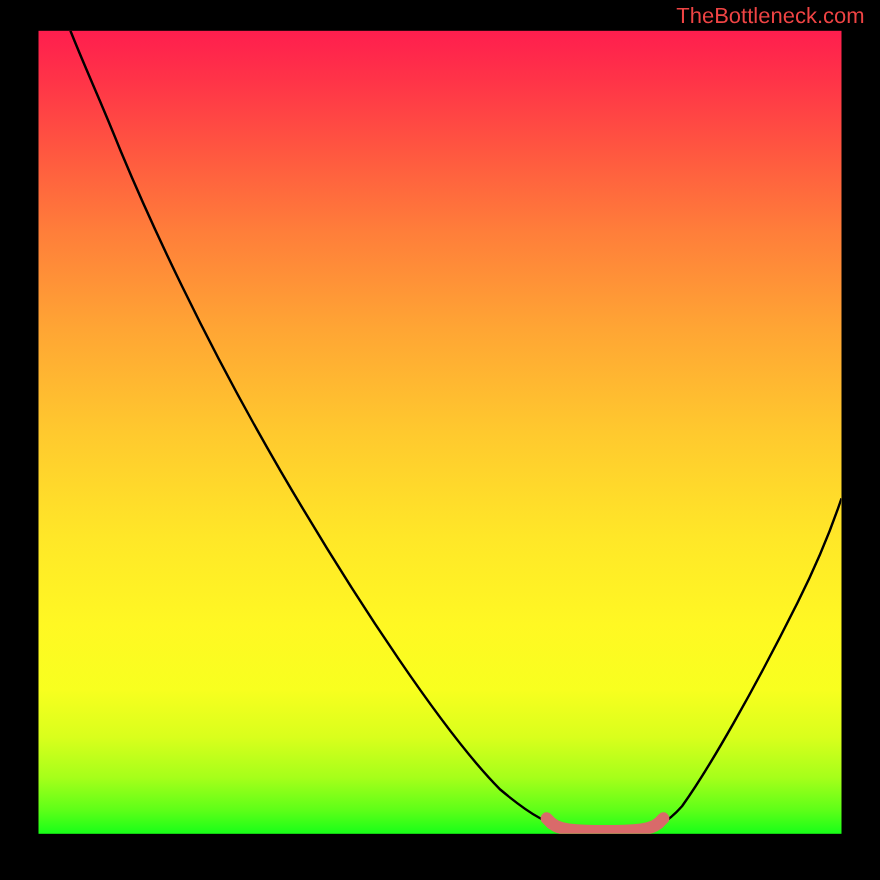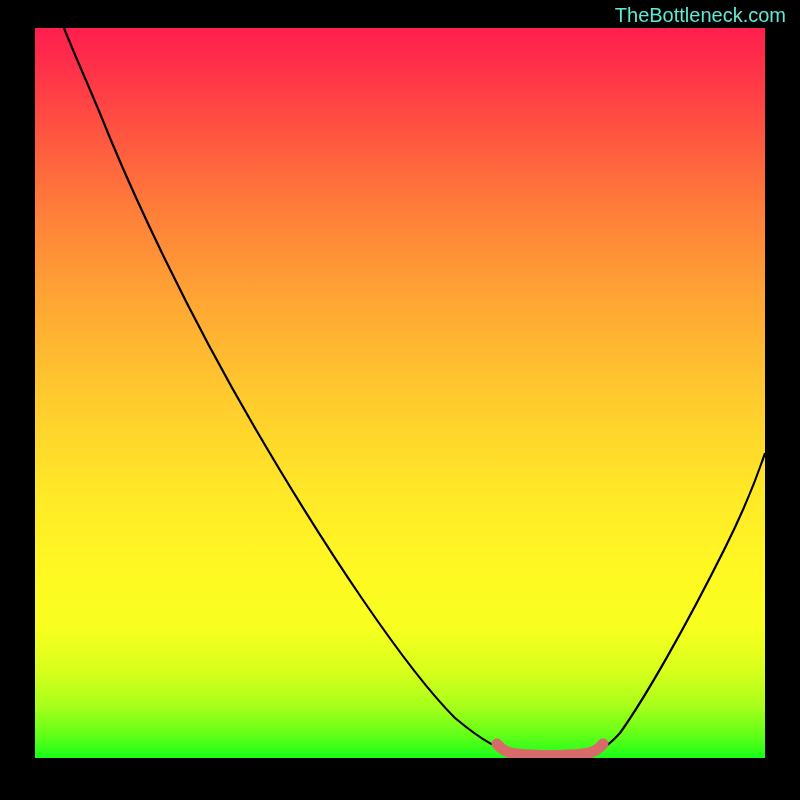--- a/index.html
+++ b/index.html
@@ -7,21 +7,21 @@
     width: 800px;
     height: 800px;
     background: #000;
     position: relative;
     font-family: Arial, sans-serif;
   }
   .watermark {
     position: absolute;
     top: 4px;
     right: 14px;
-    color: #5eead4;
+    color: #ef4444;
     font-size: 20px;
     font-weight: 500;
     z-index: 10;
   }
   .plot-area {
     position: absolute;
     left: 35px;
     top: 28px;
     width: 730px;
     height: 730px;

